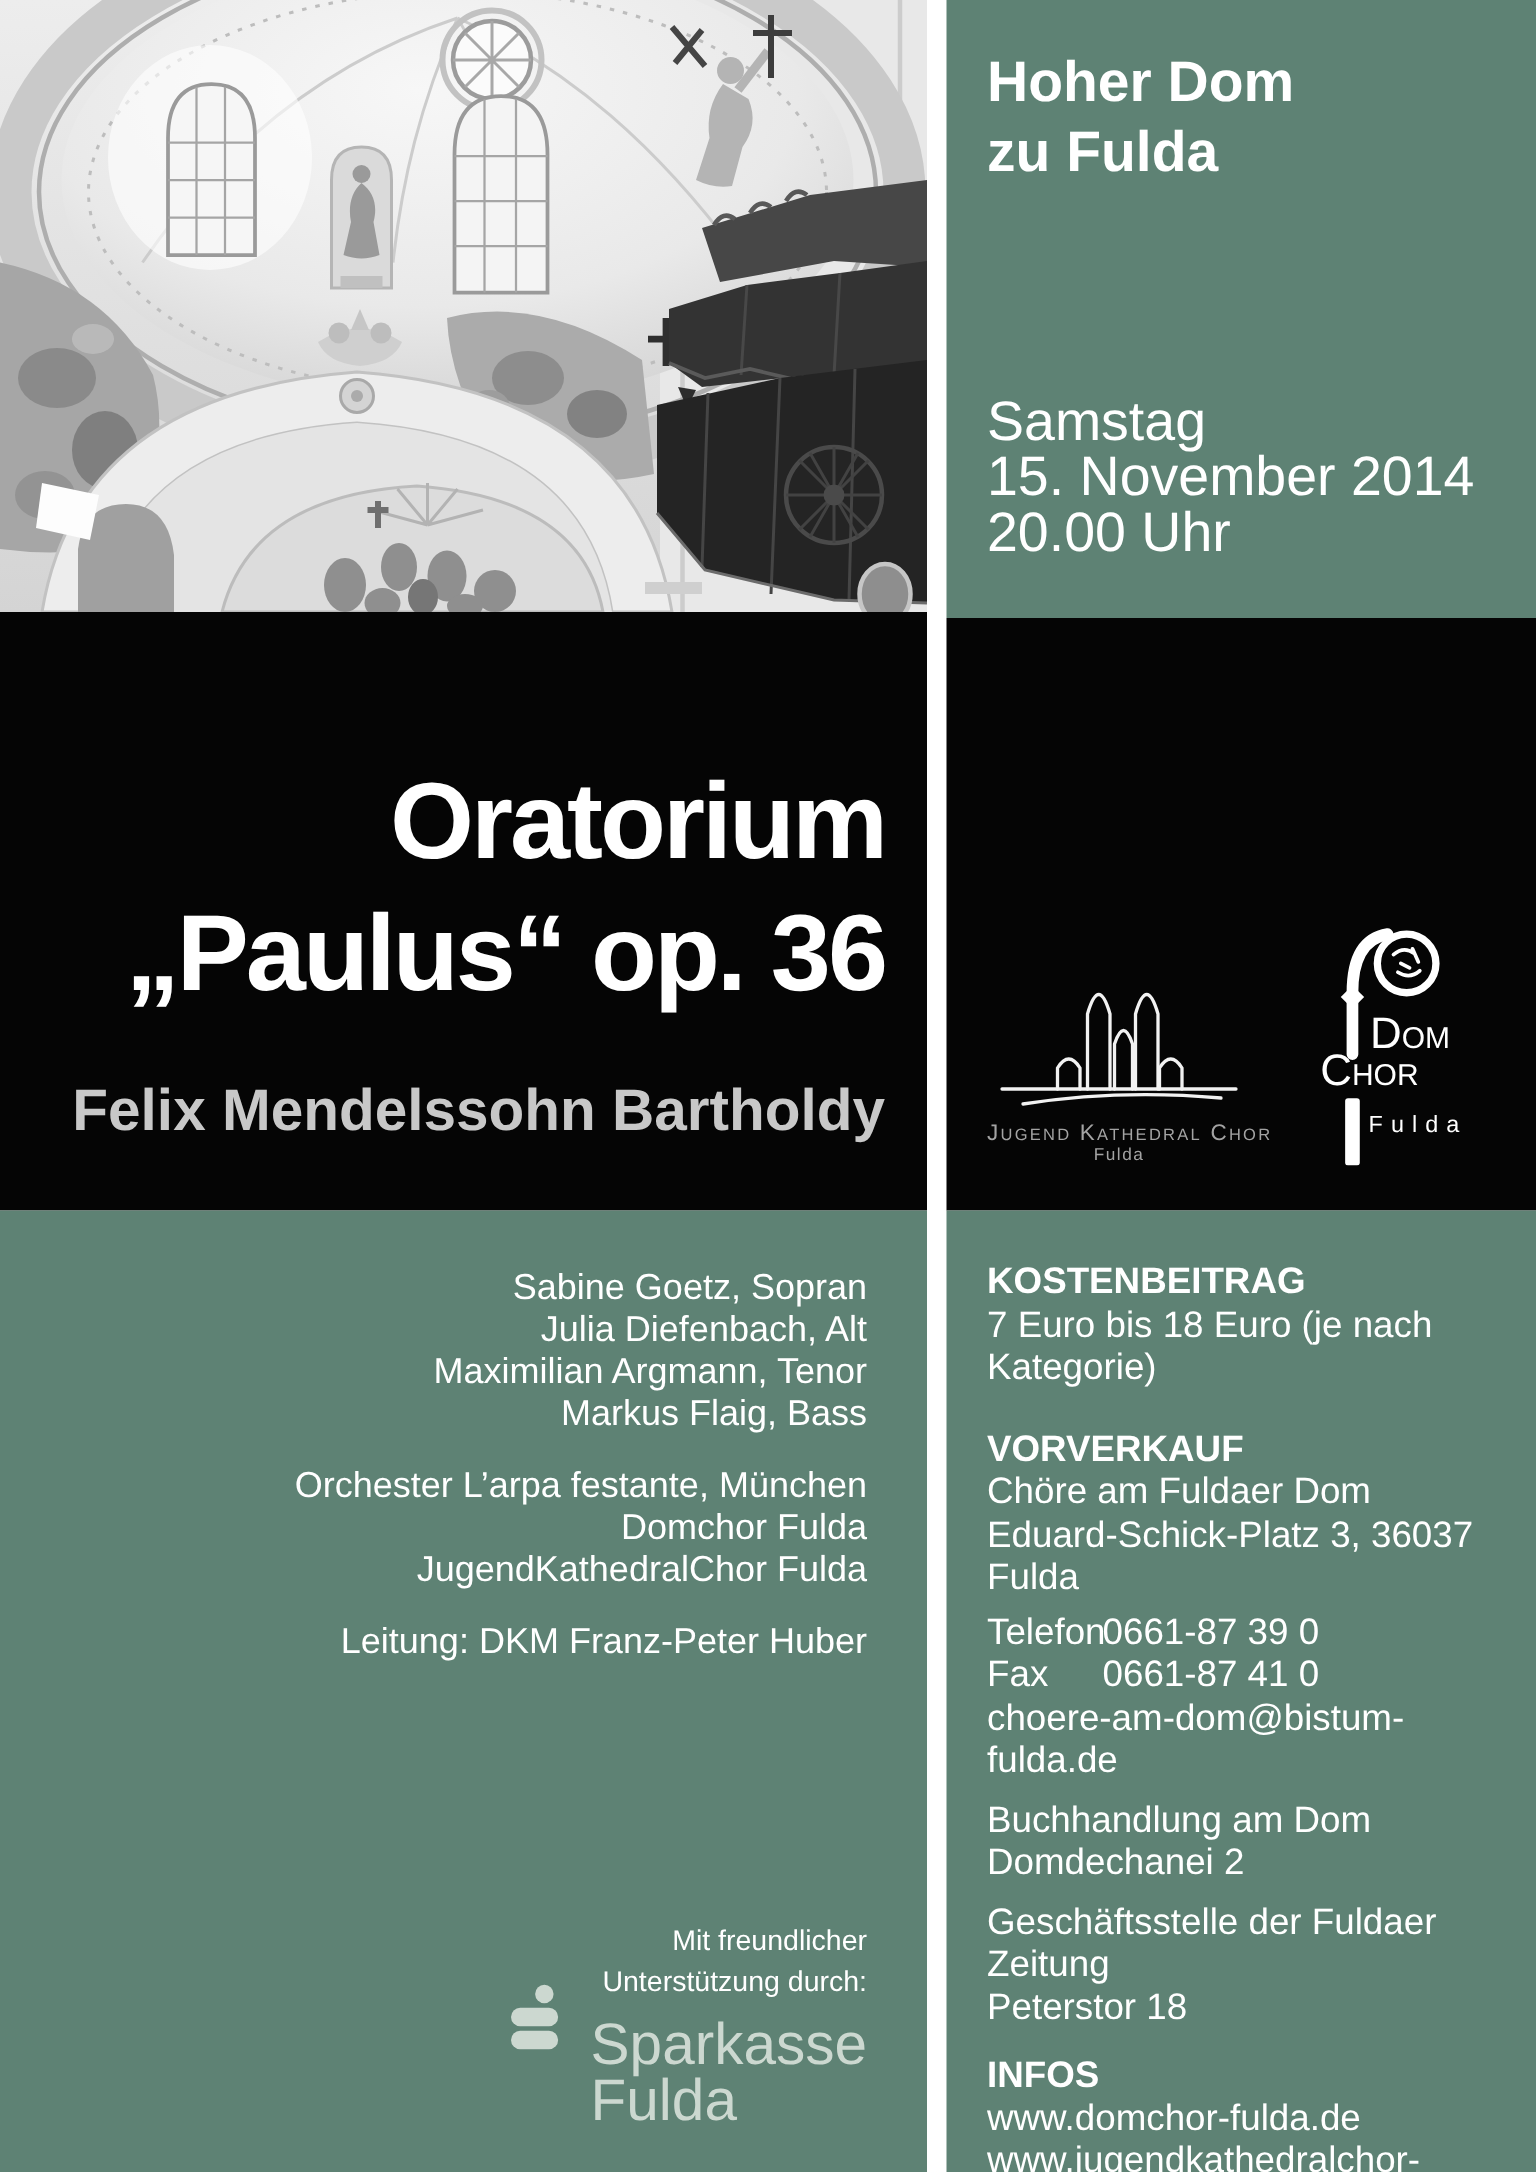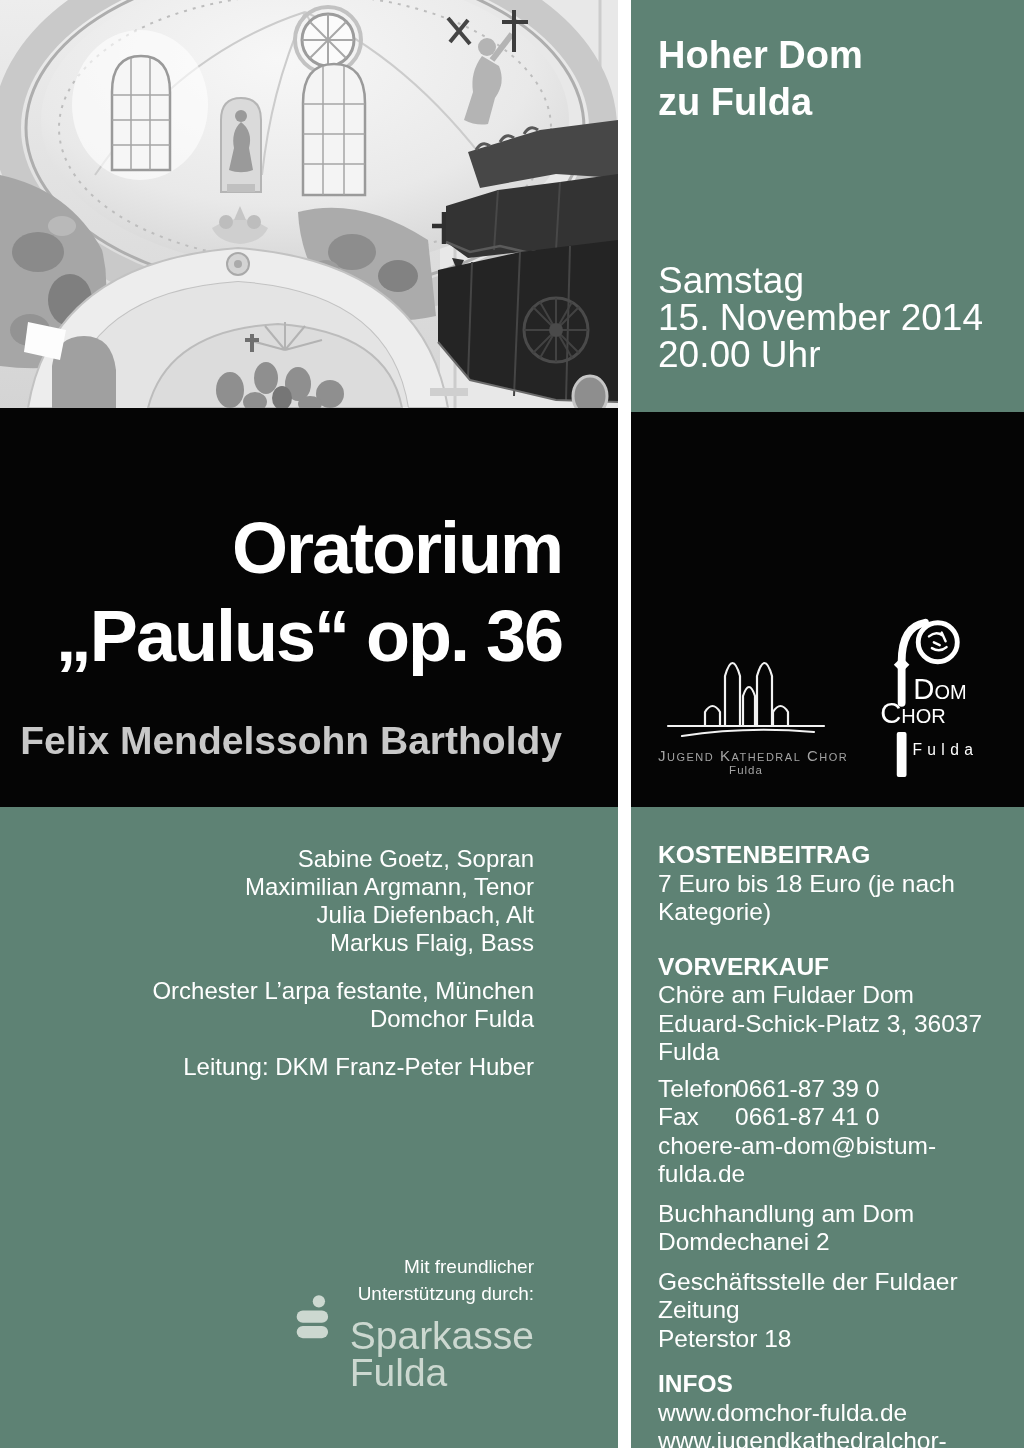--- a/index.html
+++ b/index.html
@@ -12,35 +12,35 @@
   .col-left { width:618px; display:flex; flex-direction:column; }
   .gutter   { width:13px; background:#fff; }
   .col-right{ width:393px; display:flex; flex-direction:column; }
 
   
   .photo { height:408px; overflow:hidden; background:#d9d9d9; }
   .photo svg { display:block; width:100%; height:100%; }
 
   .black-left {
     height:399px; background:var(--black,#050505);
-    text-align:right; padding-right:56px;
+    text-align:right; padding-right:28px;
   }
   .work-title { margin-top:96px; }
   .work-title .title-line {
     color:#fff; font-weight:bold; font-size:72px; line-height:88px;
     letter-spacing:-2px; white-space:nowrap;
   }
   .composer {
     margin-top:38px; color:var(--composer-gray,#c8c8c8);
     font-weight:bold; font-size:39px; line-height:46px;
   }
 
   .green-left {
     height:641px; background:var(--green,#5e8274);
-    color:#fff; text-align:right; padding:38px 84px 0 0;
+    color:#fff; text-align:right; padding:38px 40px 0 0;
   }
   .cast p { font-size:24px; line-height:28px; }
   .cast .group { margin-top:20px; }
   .support { margin-top:172px; }
   .support p { font-size:19px; line-height:27px; }
   .sponsor-row {
     margin-top:-13px; display:flex; justify-content:flex-end; align-items:flex-start;
   }
   .sparkasse-mark { width:46px; height:50px; flex:0 0 auto; }
   .sparkasse-mark svg { display:block; width:100%; height:100%; }
@@ -197,27 +197,28 @@
         <div class="title-line">Oratorium</div>
         <div class="title-line">„Paulus“ op. 36</div>
       </div>
       <div class="composer">Felix Mendelssohn Bartholdy</div>
     </div>
 
     <div class="green-left">
       <div class="cast">
         <div>
           <p>Sabine Goetz, Sopran</p>
+          <p>Julia Diefenbach, Alt</p>
           <p>Maximilian Argmann, Tenor</p>
-          <p>Julia Diefenbach, Alt</p>
           <p>Markus Flaig, Bass</p>
         </div>
         <div class="group">
           <p>Orchester L’arpa festante, München</p>
           <p>Domchor Fulda</p>
+          <p>JugendKathedralChor Fulda</p>
         </div>
         <div class="group">
           <p>Leitung: DKM Franz-Peter Huber</p>
         </div>
       </div>
 
       <div class="support">
         <p>Mit freundlicher</p>
         <p>Unterstützung durch:</p>
       </div>

